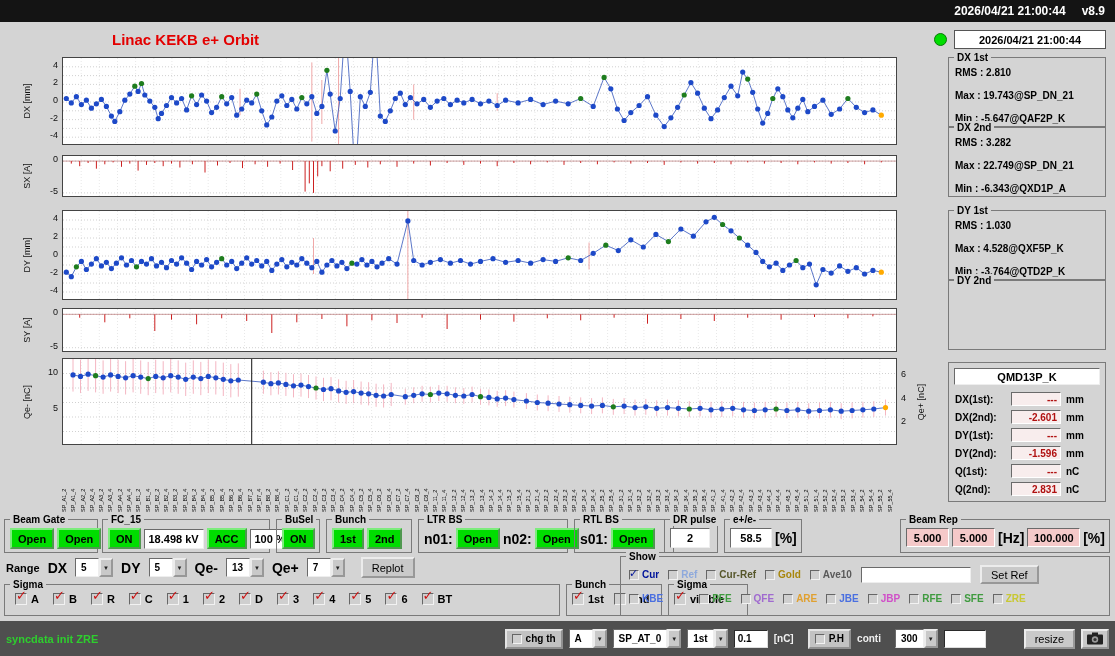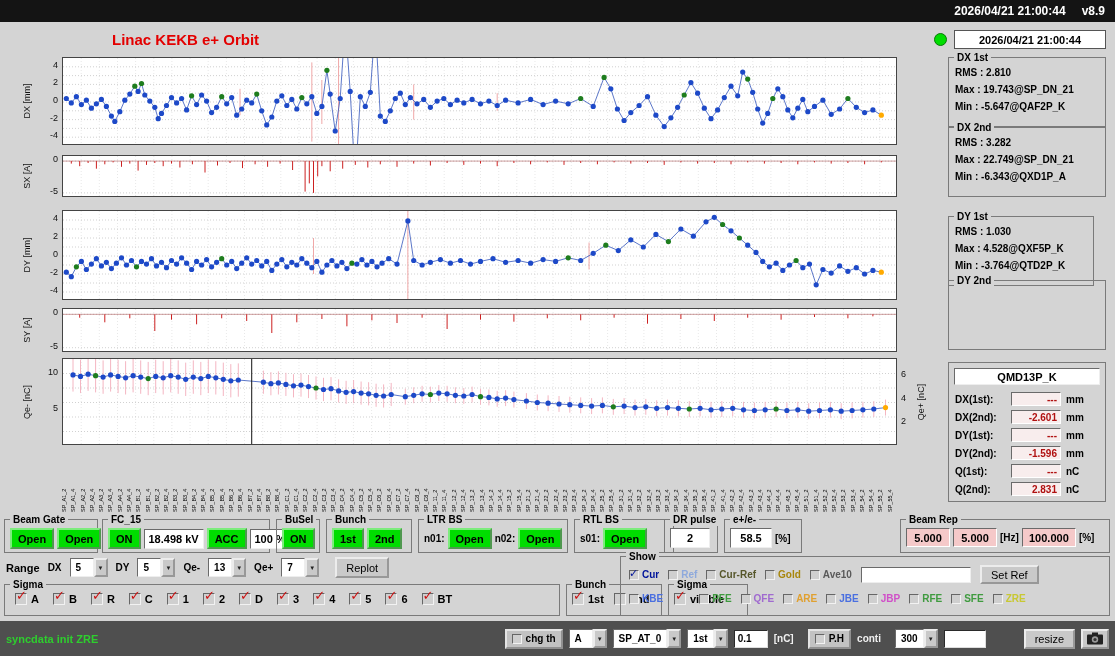--- a/index.html
+++ b/index.html
@@ -16,28 +16,28 @@
 .ylabel{position:absolute;left:27px;font-size:9px;color:#111;white-space:nowrap;transform:translate(-50%,-50%) rotate(-90deg);}
 .ylabel-r{position:absolute;left:921px;font-size:9px;color:#111;white-space:nowrap;transform:translate(-50%,-50%) rotate(-90deg);}
 #bpm-strip{position:absolute;left:62px;top:448px;width:835px;height:64px;overflow:hidden;}
 .bpm-label{position:absolute;top:0;height:64px;font-size:5.5px;line-height:1;color:#000;writing-mode:vertical-rl;transform:rotate(180deg);}
 .groupbox{position:absolute;border:1px solid #7a7a7a;}
 .grouplabel{position:absolute;top:-7px;left:5px;background:#d4d4d4;padding:0 3px;font-size:10px;font-weight:bold;line-height:13px;white-space:nowrap;}
 .row-flex{display:flex;align-items:center;gap:3px;padding:8px 4px 0 5px;}
 .btn-green{background:#00dd00;border:2px outset #7dec7d;font-size:11px;font-weight:bold;height:21px;display:flex;align-items:center;justify-content:center;padding:0 6px;color:#000;white-space:nowrap;}
 .box-white{background:#fff;border:1px solid;border-color:#6a6a6a #eee #eee #6a6a6a;font-size:11px;font-weight:bold;height:20px;display:flex;align-items:center;justify-content:center;padding:0 4px;white-space:nowrap;}
 .box-pink{background:#f5c9c9;border:1px solid;border-color:#6a6a6a #fff #fff #6a6a6a;font-size:11px;font-weight:bold;height:19px;display:flex;align-items:center;justify-content:center;padding:0 4px;}
-.small-label{font-size:10px;font-weight:bold;white-space:nowrap;}
+.small-label{font-size:14px;font-weight:bold;white-space:nowrap;}
 .btn-gray{background:#c9c9c9;border:2px outset #ececec;font-size:11px;height:21px;display:flex;align-items:center;justify-content:center;padding:0 9px;white-space:nowrap;}
 .cb{width:12px;height:12px;background:#cfcfcf;border:1px solid;border-color:#666 #f2f2f2 #f2f2f2 #666;position:relative;flex:none;}
 .cb .mk{position:absolute;left:0;top:-5px;font-size:13px;font-weight:bold;color:#cc1010;line-height:1.1;}
 .dd{display:inline-flex;align-items:stretch;height:19px;flex:none;}
 .dd .val{background:#fff;border:1px solid;border-color:#6a6a6a #eee #eee #6a6a6a;font-size:10px;font-weight:bold;padding:0 5px;display:flex;align-items:center;min-width:24px;}
 .dd .arr{width:14px;background:#c9c9c9;border:2px outset #ececec;font-size:6px;display:flex;align-items:center;justify-content:center;color:#222;}
-.stat-lines{padding:9px 6px 2px;display:flex;flex-direction:column;gap:6px;}
+.stat-lines{padding:9px 6px 2px;display:flex;flex-direction:column;gap:12px;}
 .stat-line{font-size:10px;font-weight:bold;white-space:nowrap;}
 .bpm-name{position:absolute;left:5px;top:5px;width:146px;height:17px;background:#fff;border:1px solid;border-color:#6a6a6a #eee #eee #6a6a6a;font-size:11px;font-weight:bold;display:flex;align-items:center;justify-content:center;}
 .bpm-row{position:absolute;left:6px;width:146px;height:16px;display:flex;align-items:center;}
 .bpm-row .lb{font-size:10px;font-weight:bold;width:56px;}
 .bpm-row .vb{width:50px;height:14px;background:#f8eded;border:1px solid;border-color:#6a6a6a #fff #fff #6a6a6a;font-size:10px;font-weight:bold;color:#b01010;display:flex;align-items:center;justify-content:flex-end;padding:0 3px;}
 .bpm-row .un{font-size:10px;font-weight:bold;margin-left:5px;}
 .ind-circle{position:absolute;left:934px;top:33px;width:13px;height:13px;border-radius:50%;background:#00dd00;border:1px solid #067a06;}
 .ts-box{position:absolute;left:954px;top:30px;width:152px;height:19px;background:#fff;border:1px solid #555;font-size:11px;font-weight:bold;display:flex;align-items:center;justify-content:center;}
 .show-row{position:absolute;left:8px;display:flex;align-items:center;gap:9px;}
 .show-item{display:flex;align-items:center;gap:3px;font-size:10px;font-weight:bold;white-space:nowrap;}
@@ -1018,21 +1018,21 @@
     </div>
   </div>
   <div class="groupbox" style="left:948px;top:127px;width:158px;height:70px">
     <span class="grouplabel">DX 2nd</span>
     <div class="stat-lines">
       <div class="stat-line">RMS : 3.282</div>
       <div class="stat-line">Max : 22.749@SP_DN_21</div>
       <div class="stat-line">Min : -6.343@QXD1P_A</div>
     </div>
   </div>
-  <div class="groupbox" style="left:948px;top:216px;width:146px;height:70px">
+  <div class="groupbox" style="left:948px;top:210px;width:158px;height:70px">
     <span class="grouplabel">DY 1st</span>
     <div class="stat-lines">
       <div class="stat-line">RMS : 1.030</div>
       <div class="stat-line">Max : 4.528@QXF5P_K</div>
       <div class="stat-line">Min : -3.764@QTD2P_K</div>
     </div>
   </div>
   <div class="groupbox" style="left:948px;top:280px;width:158px;height:70px">
     <span class="grouplabel">DY 2nd</span>
   </div>

